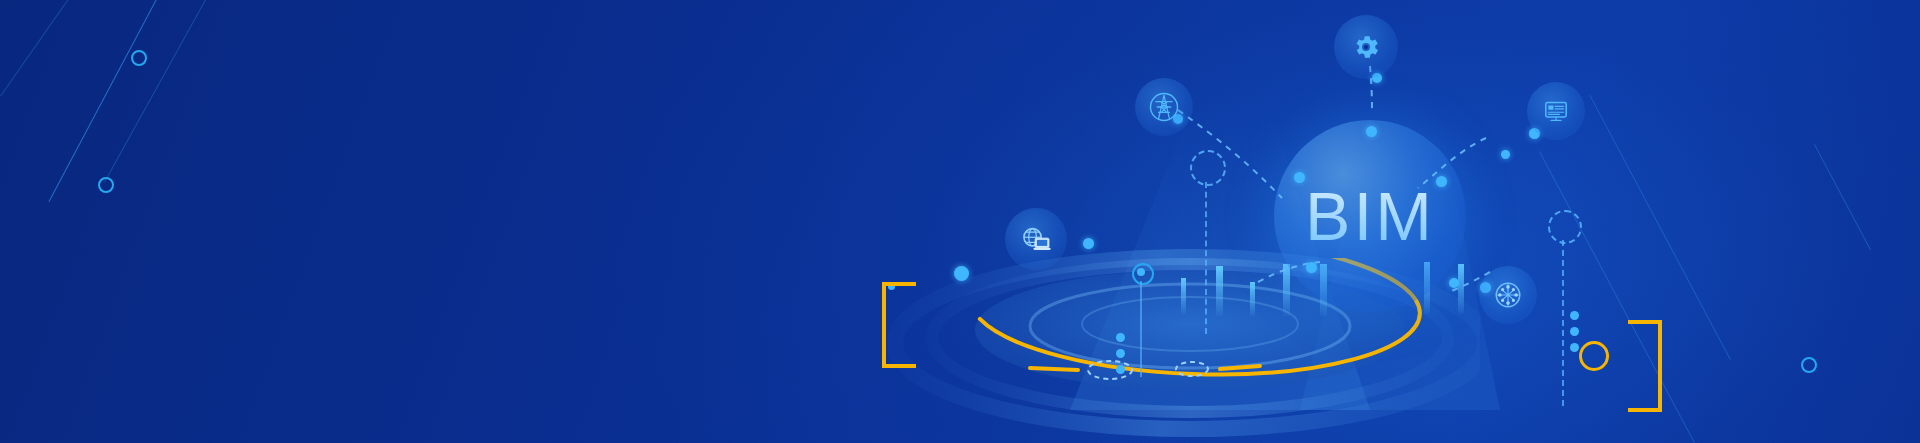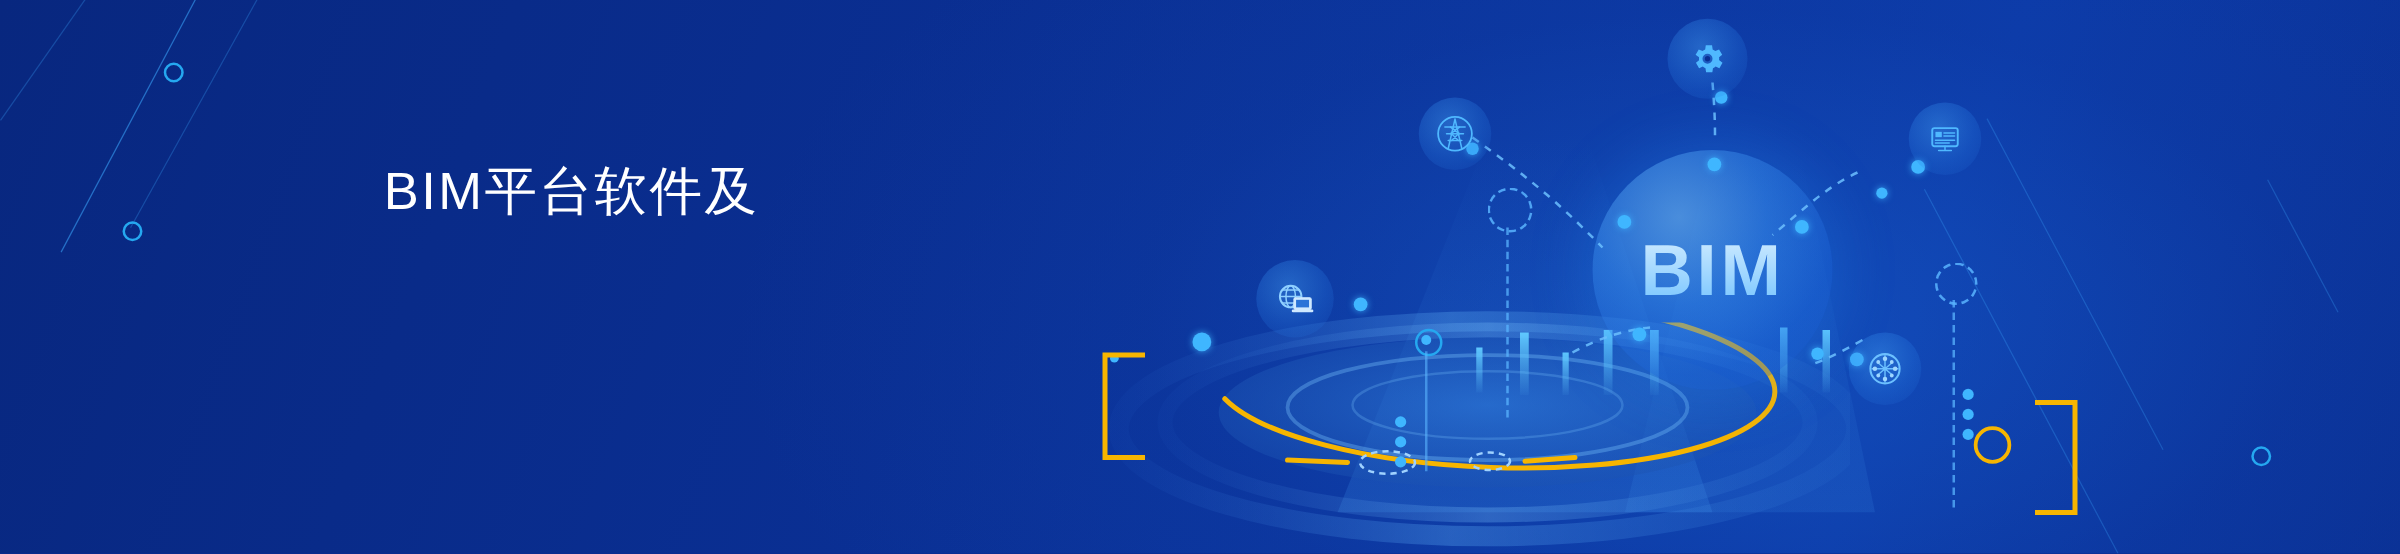--- a/index.html
+++ b/index.html
@@ -36,21 +36,21 @@
     white-space:nowrap;color:#fff;
   }
   #bim-sphere{
     position:absolute;left:1274px;top:120px;width:192px;height:192px;border-radius:50%;
     background:
       radial-gradient(circle at 36% 28%, rgba(120,200,255,.55) 0%, rgba(60,150,245,.48) 38%, rgba(30,110,225,.42) 68%, rgba(25,95,205,.30) 100%);
     box-shadow:0 0 42px 10px rgba(40,140,240,.22);
     display:flex;align-items:center;justify-content:center;
   }
   #bim-sphere .bim-text{
-    font-size:58px;font-weight:700;letter-spacing:3px;
+    font-size:68px;font-weight:400;letter-spacing:3px;
     background:linear-gradient(180deg,#d7efff 0%,#9fd6ff 55%,#6ec2ff 100%);
     -webkit-background-clip:text;background-clip:text;color:transparent;
     text-shadow:none;
   }
   .icon-bubble{
     position:absolute;border-radius:50%;
     background:radial-gradient(circle at 42% 35%, rgba(70,165,250,.40) 0%, rgba(40,125,230,.26) 55%, rgba(25,95,200,.04) 100%);
     display:flex;align-items:center;justify-content:center;
   }
   .icon-bubble svg{display:block;}
@@ -83,21 +83,20 @@
   <div class="deco-line faint" style="left:1730px;top:360px;width:300px;transform:rotate(-118deg);"></div>
   <div class="ring small" style="left:1801px;top:357px;"></div>
 
   <div class="deco-line faint" style="left:1694px;top:443px;width:330px;transform:rotate(-118deg);"></div>
 
   <div class="deco-line faint" style="left:1870px;top:250px;width:120px;transform:rotate(-118deg);"></div>
 
   <div class="dot" style="left:888px;top:283px;width:7px;height:7px;"></div>
 
   <div id="headline">
-    <div class="line">BIM平台软件及</div>
   </div>
 
   <svg class="beam" width="620" height="300" style="left:940px;top:110px;" viewBox="0 0 620 300">
     <defs>
       <linearGradient id="beamGrad" x1="0" y1="0" x2="0" y2="1">
         <stop offset="0%" stop-color="#2f7ddd" stop-opacity="0.00"></stop>
         <stop offset="100%" stop-color="#3f95ee" stop-opacity="0.22"></stop>
       </linearGradient>
     </defs>
     <polygon points="250,0 330,0 430,300 130,300" fill="url(#beamGrad)"></polygon>

